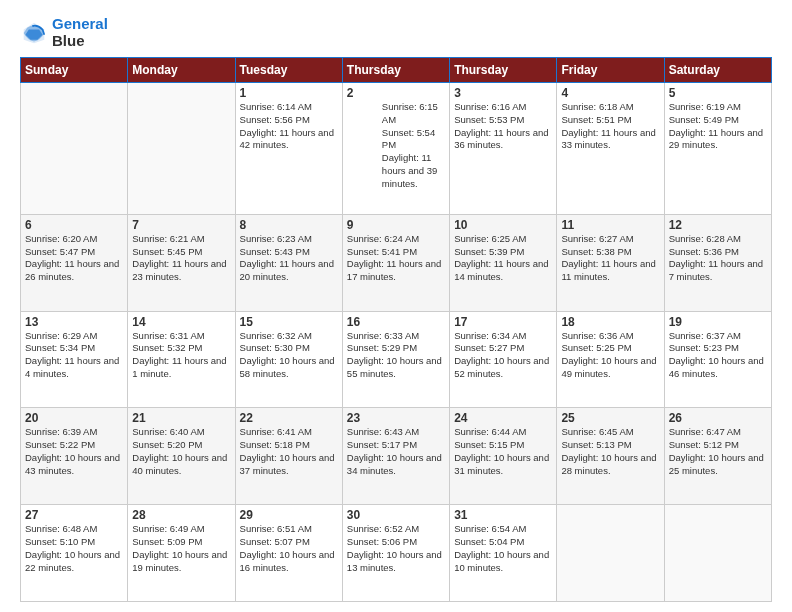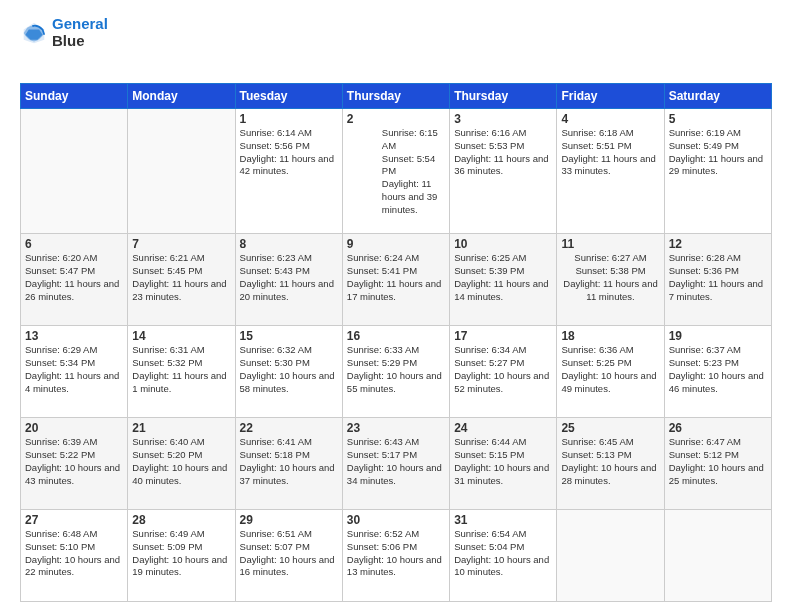--- a/index.html
+++ b/index.html
@@ -9,21 +9,20 @@
       width: 792px;
       height: 612px;
       overflow: hidden;
     }
     .page {
       width: 792px;
       height: 612px;
       padding: 16px 20px 10px 20px;
       display: flex;
       flex-direction: column;
-      gap: 26px;
     }
     .header {
       display: flex;
       justify-content: space-between;
       align-items: flex-start;
       margin-bottom: 8px;
     }
     .logo {
       display: flex;
       align-items: center;
@@ -56,21 +55,21 @@
       color: #555;
     }
     .calendar {
       flex: 1;
       border: 1px solid #ccc;
       border-collapse: collapse;
       width: 100%;
       table-layout: fixed;
     }
     .calendar th {
-      background: #1d4ed8;
+      background: #7f1d1d;
       color: #fff;
       font-size: 12px;
       font-weight: bold;
       padding: 5px 4px;
       text-align: left;
       border: 1px solid #1a75d1;
     }
     .calendar td {
       border: 1px solid #ccc;
       vertical-align: top;
@@ -191,21 +190,21 @@
 Daylight: 11 hours and 17 minutes.</div>
           </td>
           <td>
             <span class="day-num">10</span>
             <div class="day-info" style="white-space: pre-line;">Sunrise: 6:25 AM
 Sunset: 5:39 PM
 Daylight: 11 hours and 14 minutes.</div>
           </td>
           <td>
             <span class="day-num">11</span>
-            <div class="day-info" style="white-space: pre-line; text-align: center;">Sunrise: 6:27 AM
+            <div class="day-info" style="white-space: pre-line;">Sunrise: 6:27 AM
 Sunset: 5:38 PM
 Daylight: 11 hours and 11 minutes.</div>
           </td>
           <td>
             <span class="day-num">12</span>
             <div class="day-info" style="white-space: pre-line;">Sunrise: 6:28 AM
 Sunset: 5:36 PM
 Daylight: 11 hours and 7 minutes.</div>
           </td>
         </tr>

